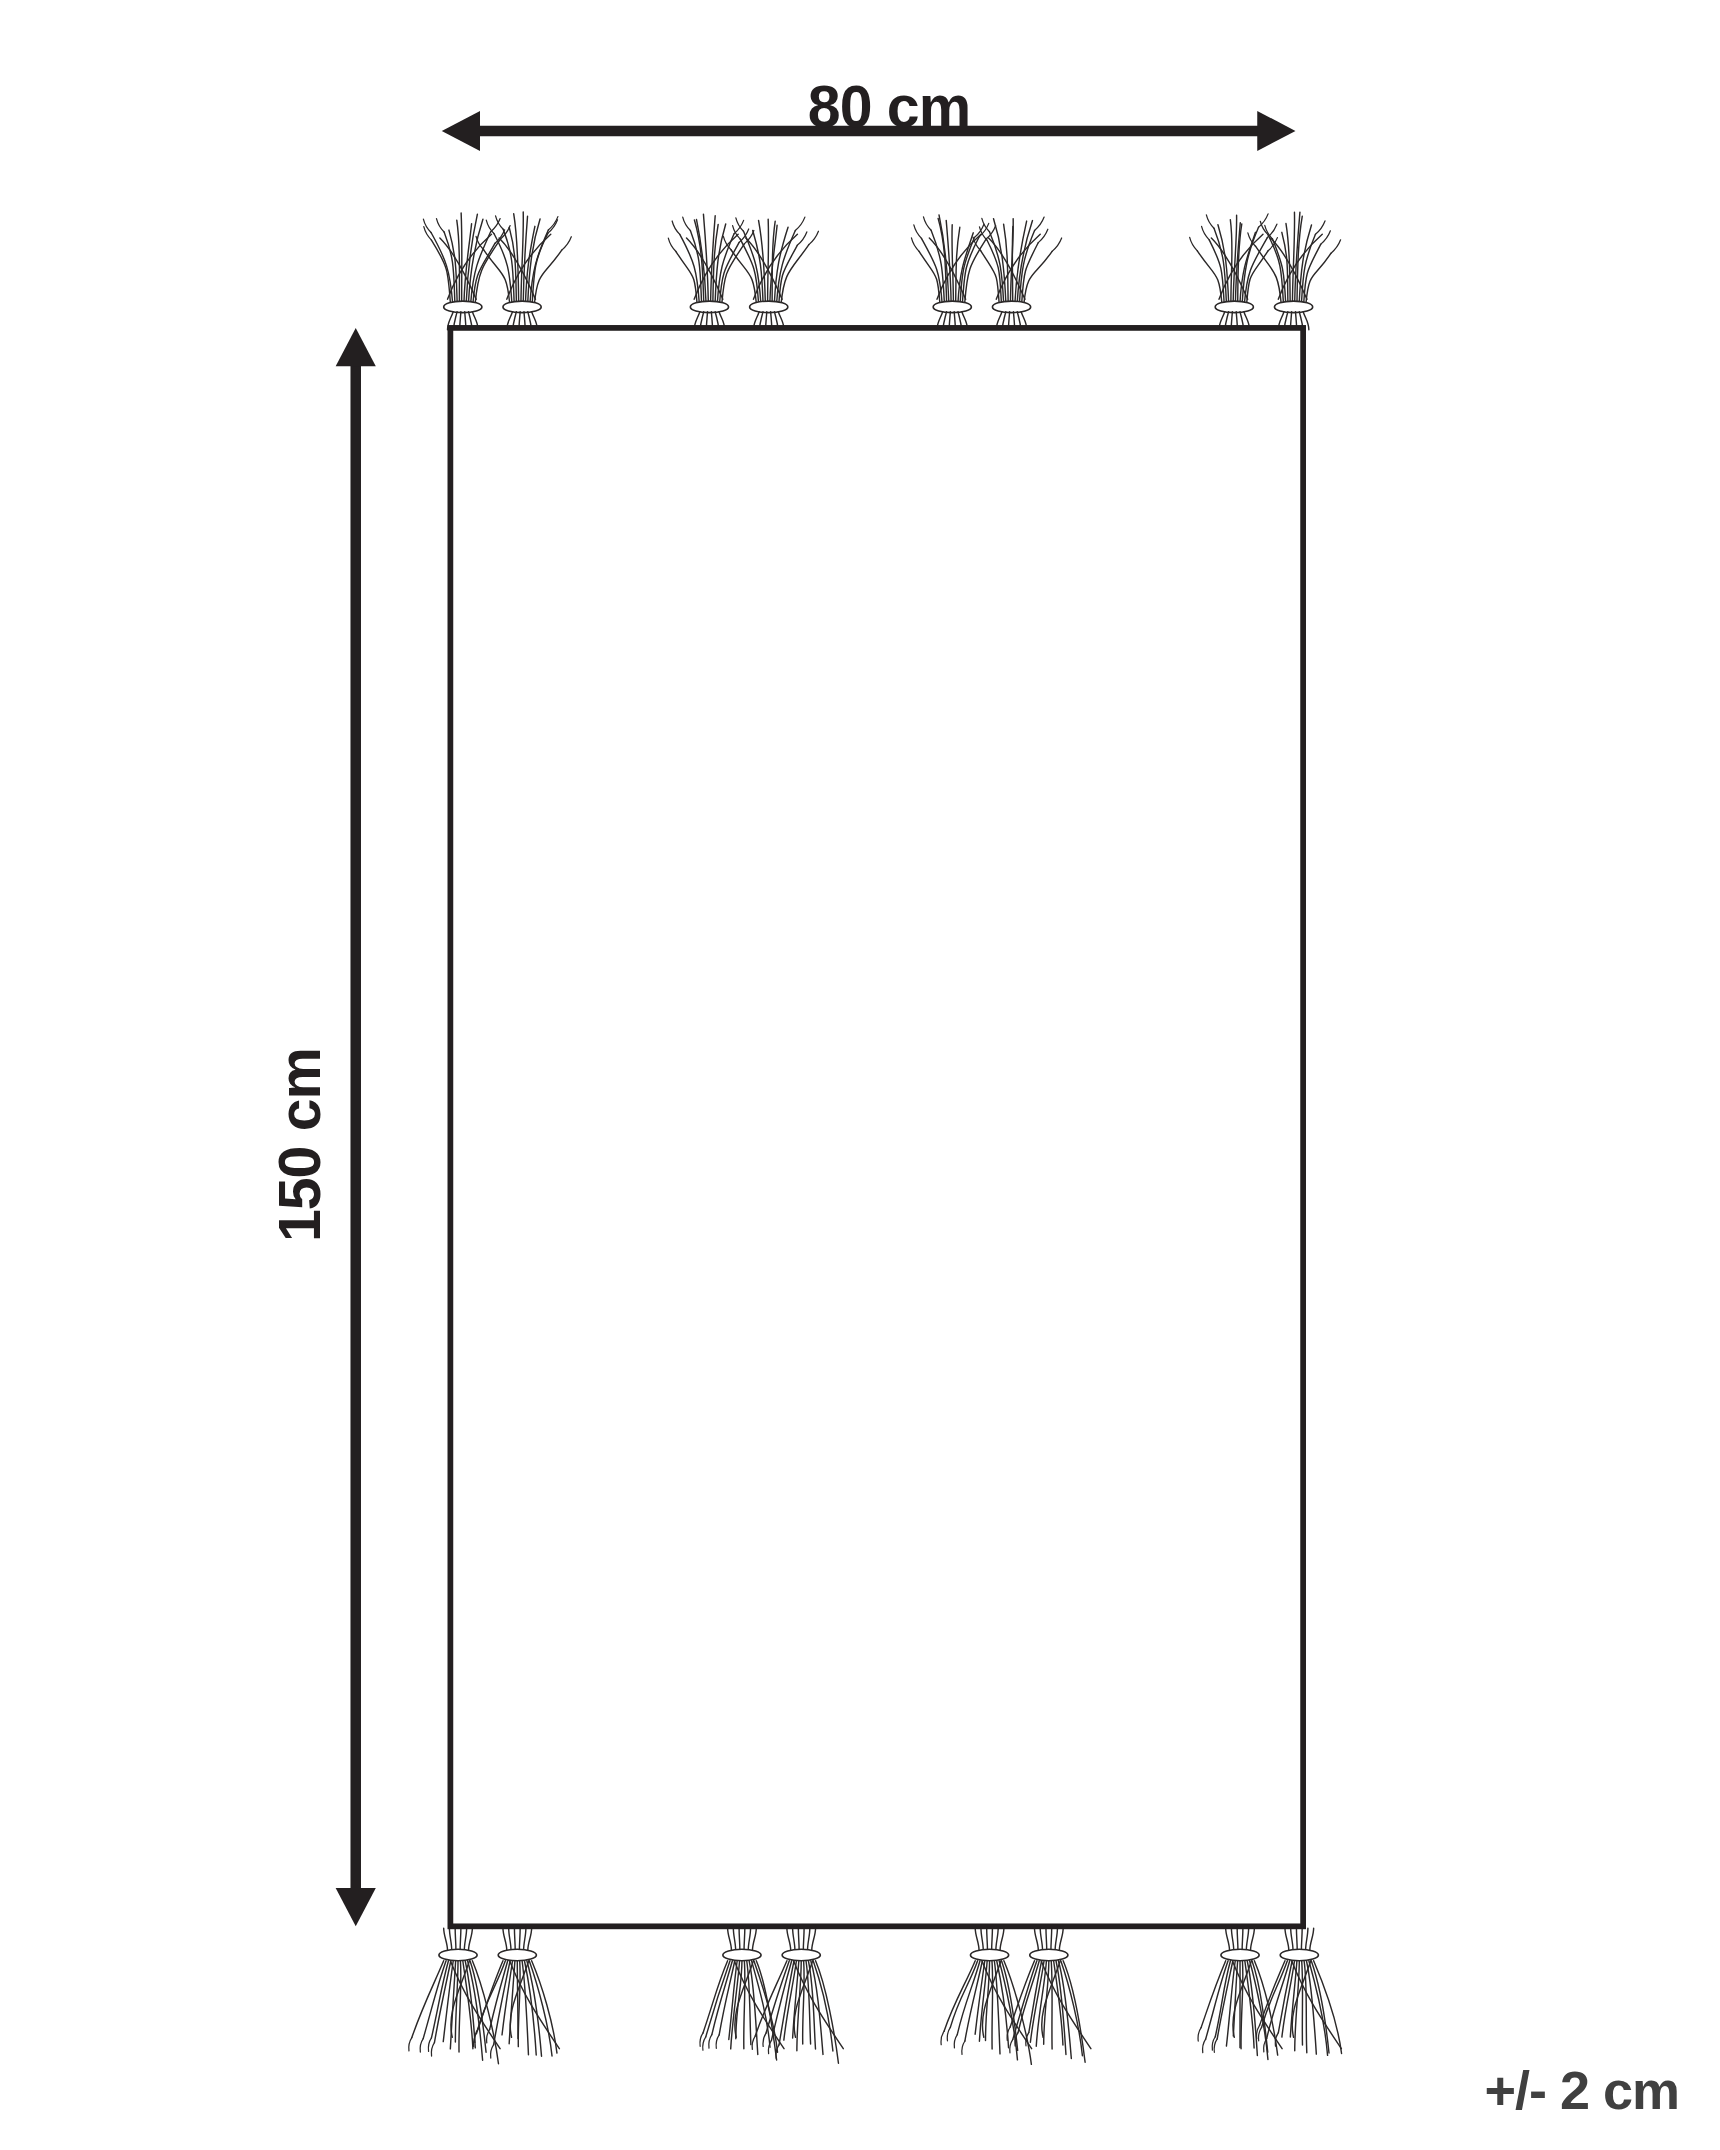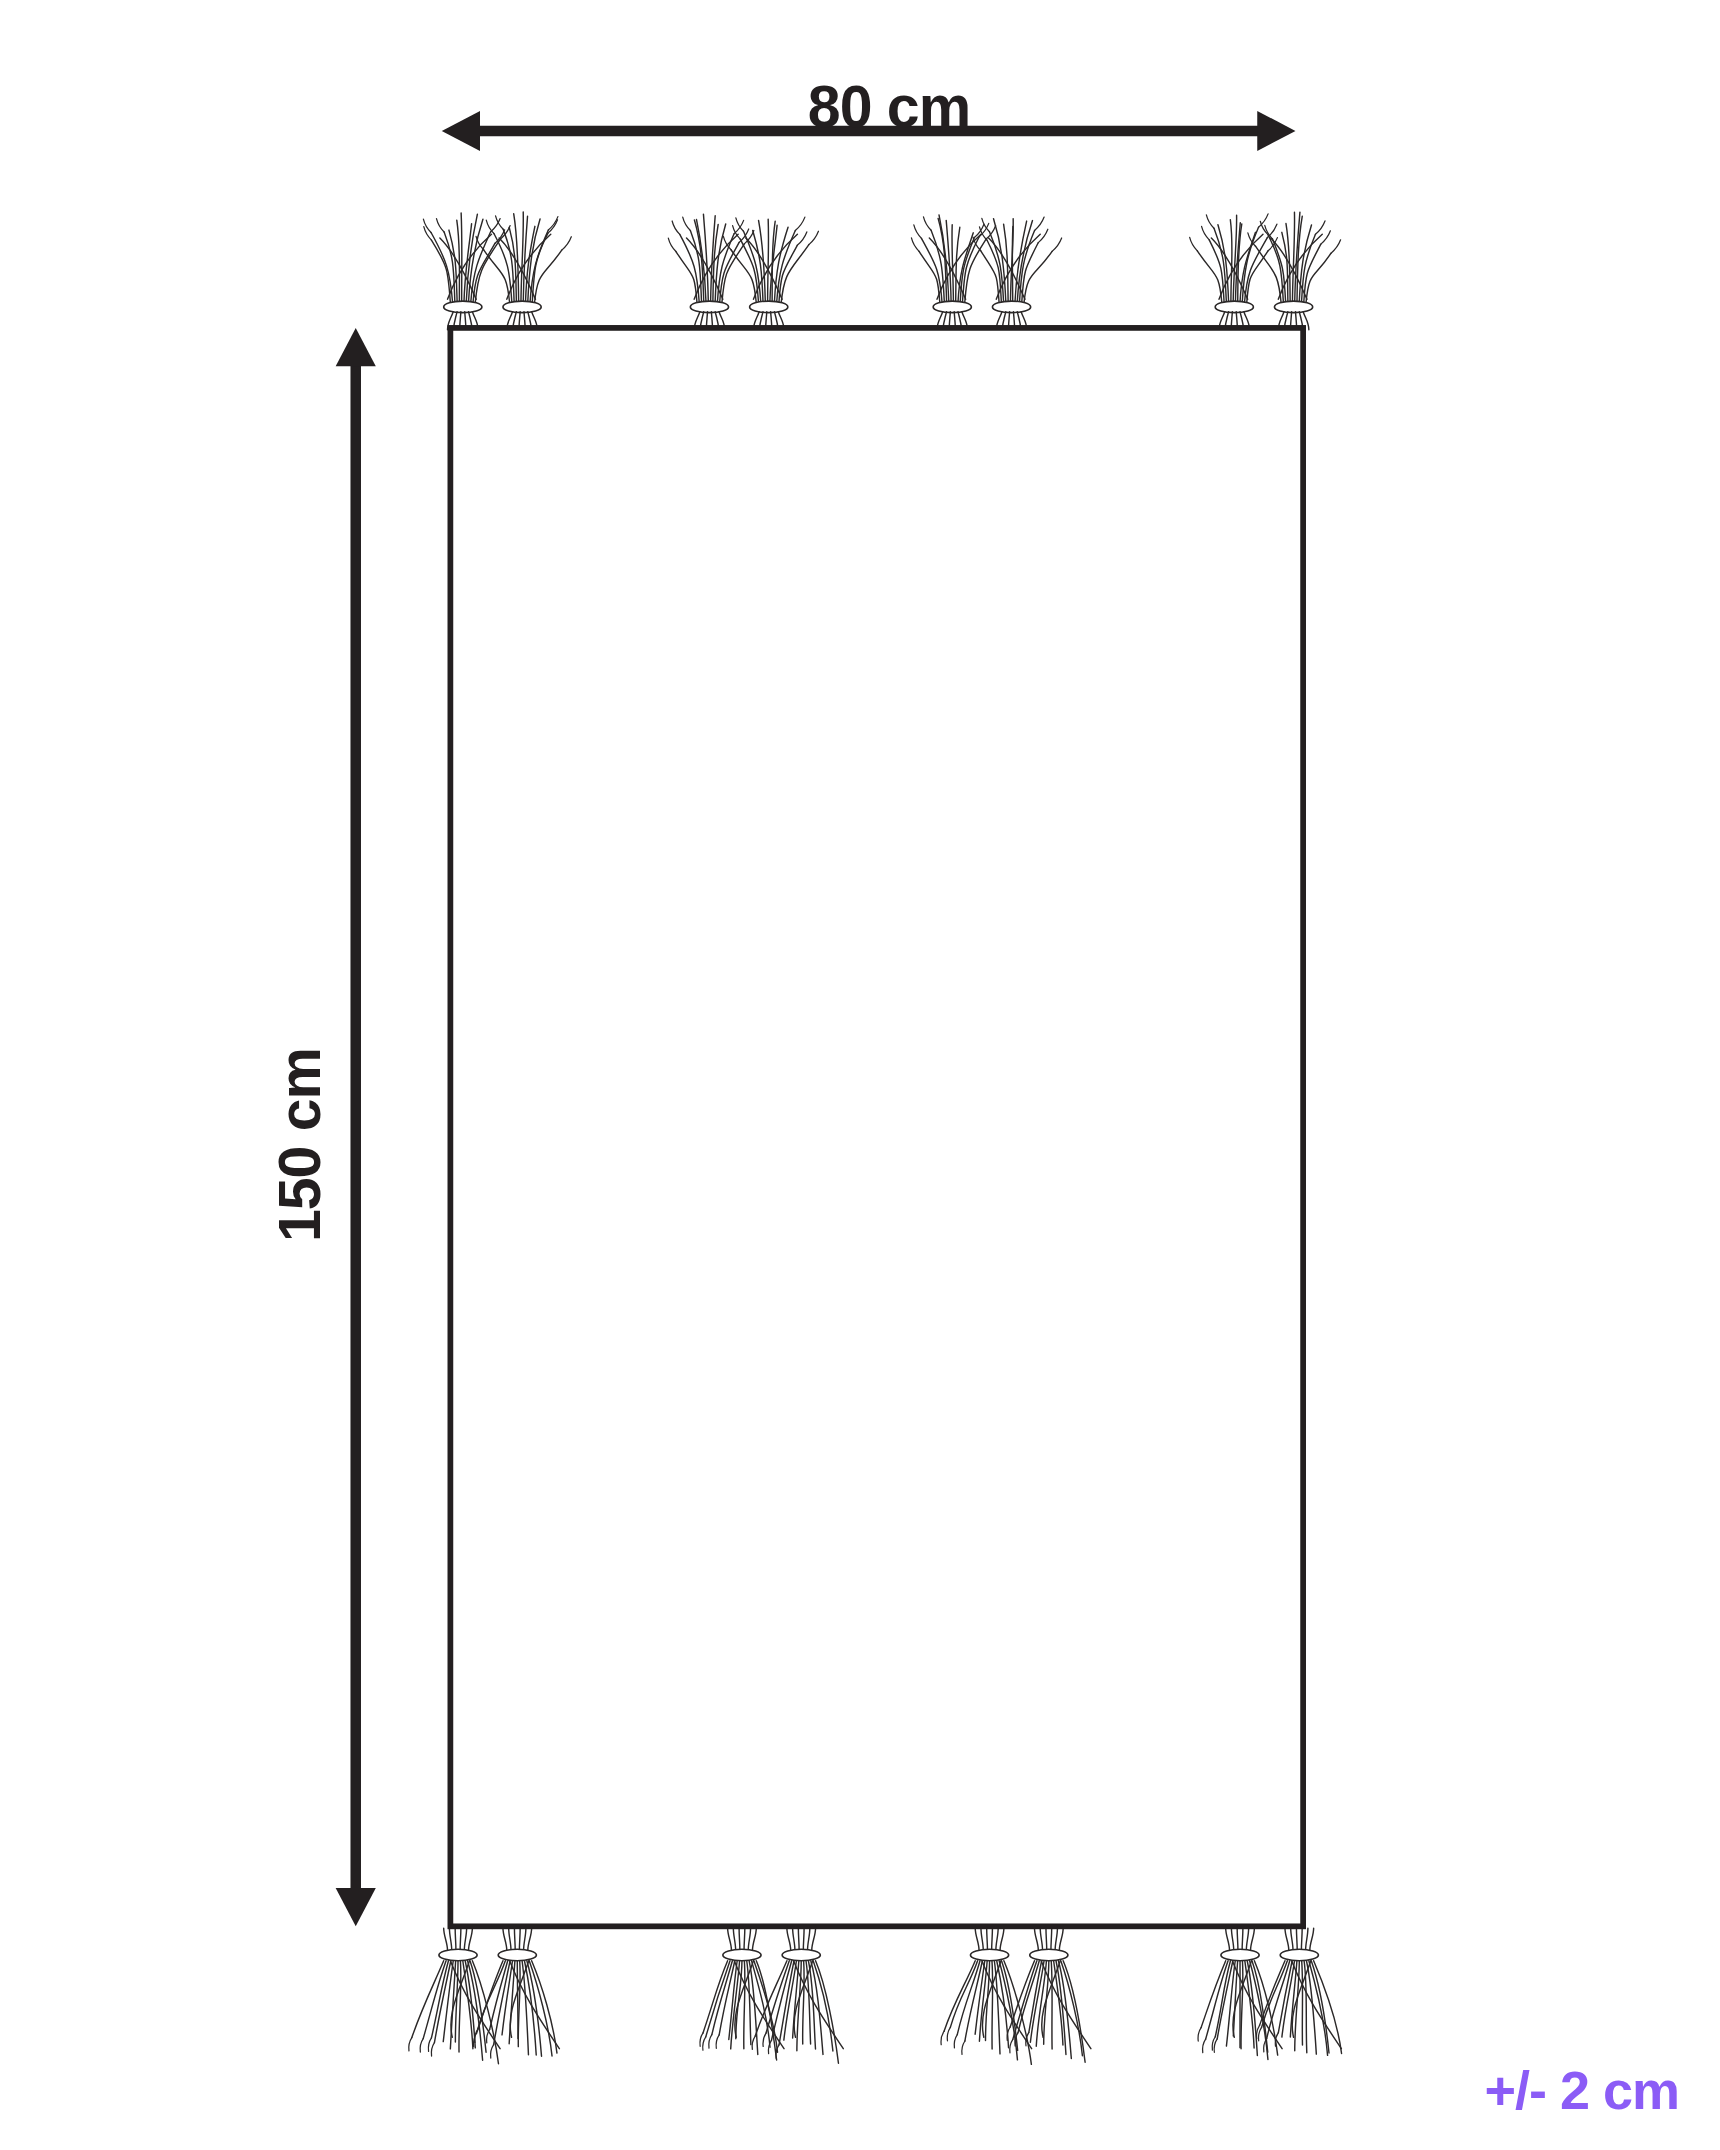--- a/index.html
+++ b/index.html
@@ -503,15 +503,15 @@
 
     <g id="height-arrow">
       <line x1="372" y1="375" x2="372" y2="1983" stroke="#231f20" stroke-width="11"></line>
       <polygon points="372,343 351,383 393,383" fill="#231f20"></polygon>
       <polygon points="372,2015 351,1975 393,1975" fill="#231f20"></polygon>
     </g>
   </svg>
 
   <div class="dim-label" id="width-label" style="color: rgb(35, 31, 32);">80 cm</div>
   <div class="dim-label" id="height-label" style="color: rgb(35, 31, 32);">150 cm</div>
-  <div class="dim-label" id="tolerance-label" style="color: #8b5cf6;">+/- 2 cm</div>
+  <div class="dim-label" id="tolerance-label" style="color: #404040;">+/- 2 cm</div>
 </div>
 
 
 </body></html>

